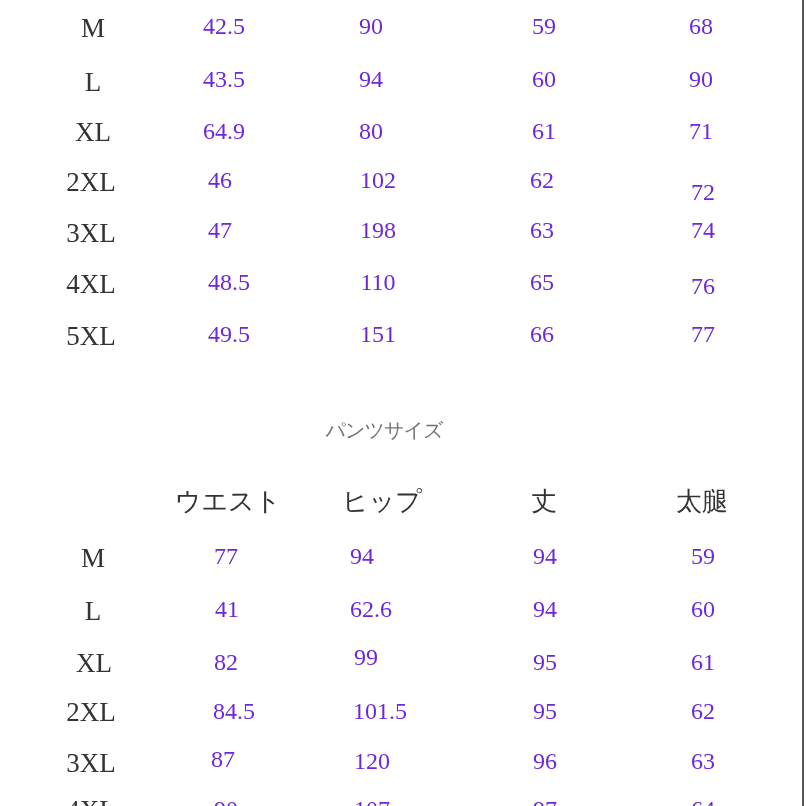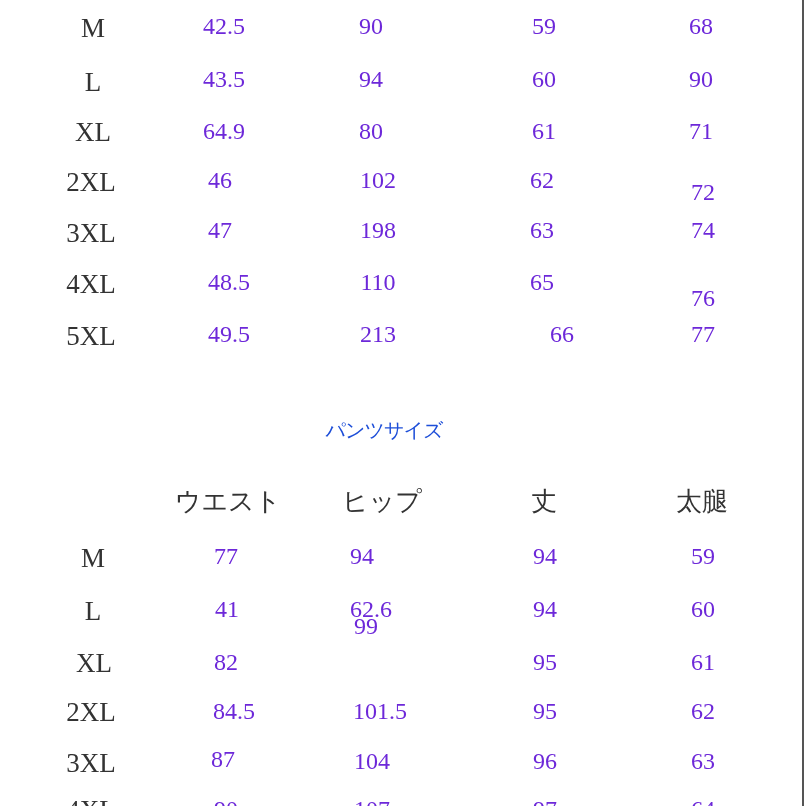--- a/index.html
+++ b/index.html
@@ -16,21 +16,21 @@
     .cell {
       position: absolute; white-space: nowrap;
       transform: translateX(-50%);
       line-height: 1;
     }
     .size { font-size: 27px; color: #333; }
     .num  { font-size: 24px; color: #6d28d9; }
     .title {
       position: absolute; top: 417px; left: 384px; transform: translateX(-50%);
       font-family: Liberation Mono, monospace;
-      font-size: 20px; color: #1d4ed8; letter-spacing: -1px;
+      font-size: 20px; color: #737373; letter-spacing: -1px;
     }
     .hdr {
       position: absolute; top: 484px; transform: translateX(-50%);
       font-family: "DejaVu Serif", "Liberation Serif", serif;
       font-size: 26px; color: #333; white-space: nowrap;
     }
   </style>
 </head>
 <body>
 
@@ -65,26 +65,26 @@
   <div class="cell size" style="left:91px;top:220px">3XL</div>
   <div class="cell num" style="left:220px;top:218px">47</div>
   <div class="cell num" style="left:378px;top:218px">198</div>
   <div class="cell num" style="left:542px;top:218px">63</div>
   <div class="cell num" style="left:703px;top:218px">74</div>
 
   <div class="cell size" style="left:91px;top:271px">4XL</div>
   <div class="cell num" style="left:229px;top:270px">48.5</div>
   <div class="cell num" style="left:378px;top:270px">110</div>
   <div class="cell num" style="left:542px;top:270px">65</div>
-  <div class="cell num" style="left:703px;top:286px">76</div>
+  <div class="cell num" style="left:703px;top:274px">76</div>
 
   <div class="cell size" style="left:91px;top:323px">5XL</div>
   <div class="cell num" style="left:229px;top:322px">49.5</div>
-  <div class="cell num" style="left:378px;top:322px">213</div>
-  <div class="cell num" style="left:562px;top:322px">66</div>
+  <div class="cell num" style="left:378px;top:322px">151</div>
+  <div class="cell num" style="left:542px;top:322px">66</div>
   <div class="cell num" style="left:703px;top:322px">77</div>
 </div>
 
 <div class="title">パンツサイズ</div>
 
 <div>
   <div class="hdr" style="left:228px">ウエスト</div>
   <div class="hdr" style="left:382px">ヒップ</div>
   <div class="hdr" style="left:544px">丈</div>
   <div class="hdr" style="left:702px">太腿</div>
@@ -96,33 +96,33 @@
   <div class="cell num" style="left:703px;top:544px">59</div>
 
   <div class="cell size" style="left:93px;top:598px">L</div>
   <div class="cell num" style="left:227px;top:597px">41</div>
   <div class="cell num" style="left:371px;top:597px">62.6</div>
   <div class="cell num" style="left:545px;top:597px">94</div>
   <div class="cell num" style="left:703px;top:597px">60</div>
 
   <div class="cell size" style="left:94px;top:650px">XL</div>
   <div class="cell num" style="left:226px;top:650px">82</div>
-  <div class="cell num" style="left:366px;top:614px">99</div>
+  <div class="cell num" style="left:366px;top:645px">99</div>
   <div class="cell num" style="left:545px;top:650px">95</div>
   <div class="cell num" style="left:703px;top:650px">61</div>
 
   <div class="cell size" style="left:91px;top:699px">2XL</div>
   <div class="cell num" style="left:234px;top:699px">84.5</div>
   <div class="cell num" style="left:380px;top:699px">101.5</div>
   <div class="cell num" style="left:545px;top:699px">95</div>
   <div class="cell num" style="left:703px;top:699px">62</div>
 
   <div class="cell size" style="left:91px;top:750px">3XL</div>
   <div class="cell num" style="left:223px;top:747px">87</div>
-  <div class="cell num" style="left:372px;top:749px">104</div>
+  <div class="cell num" style="left:372px;top:749px">120</div>
   <div class="cell num" style="left:545px;top:749px">96</div>
   <div class="cell num" style="left:703px;top:749px">63</div>
 
   <div class="cell size" style="left:91px;top:797px">4XL</div>
   <div class="cell num" style="left:226px;top:797px">90</div>
   <div class="cell num" style="left:372px;top:797px">107</div>
   <div class="cell num" style="left:545px;top:797px">97</div>
   <div class="cell num" style="left:703px;top:797px">64</div>
 </div>
 

